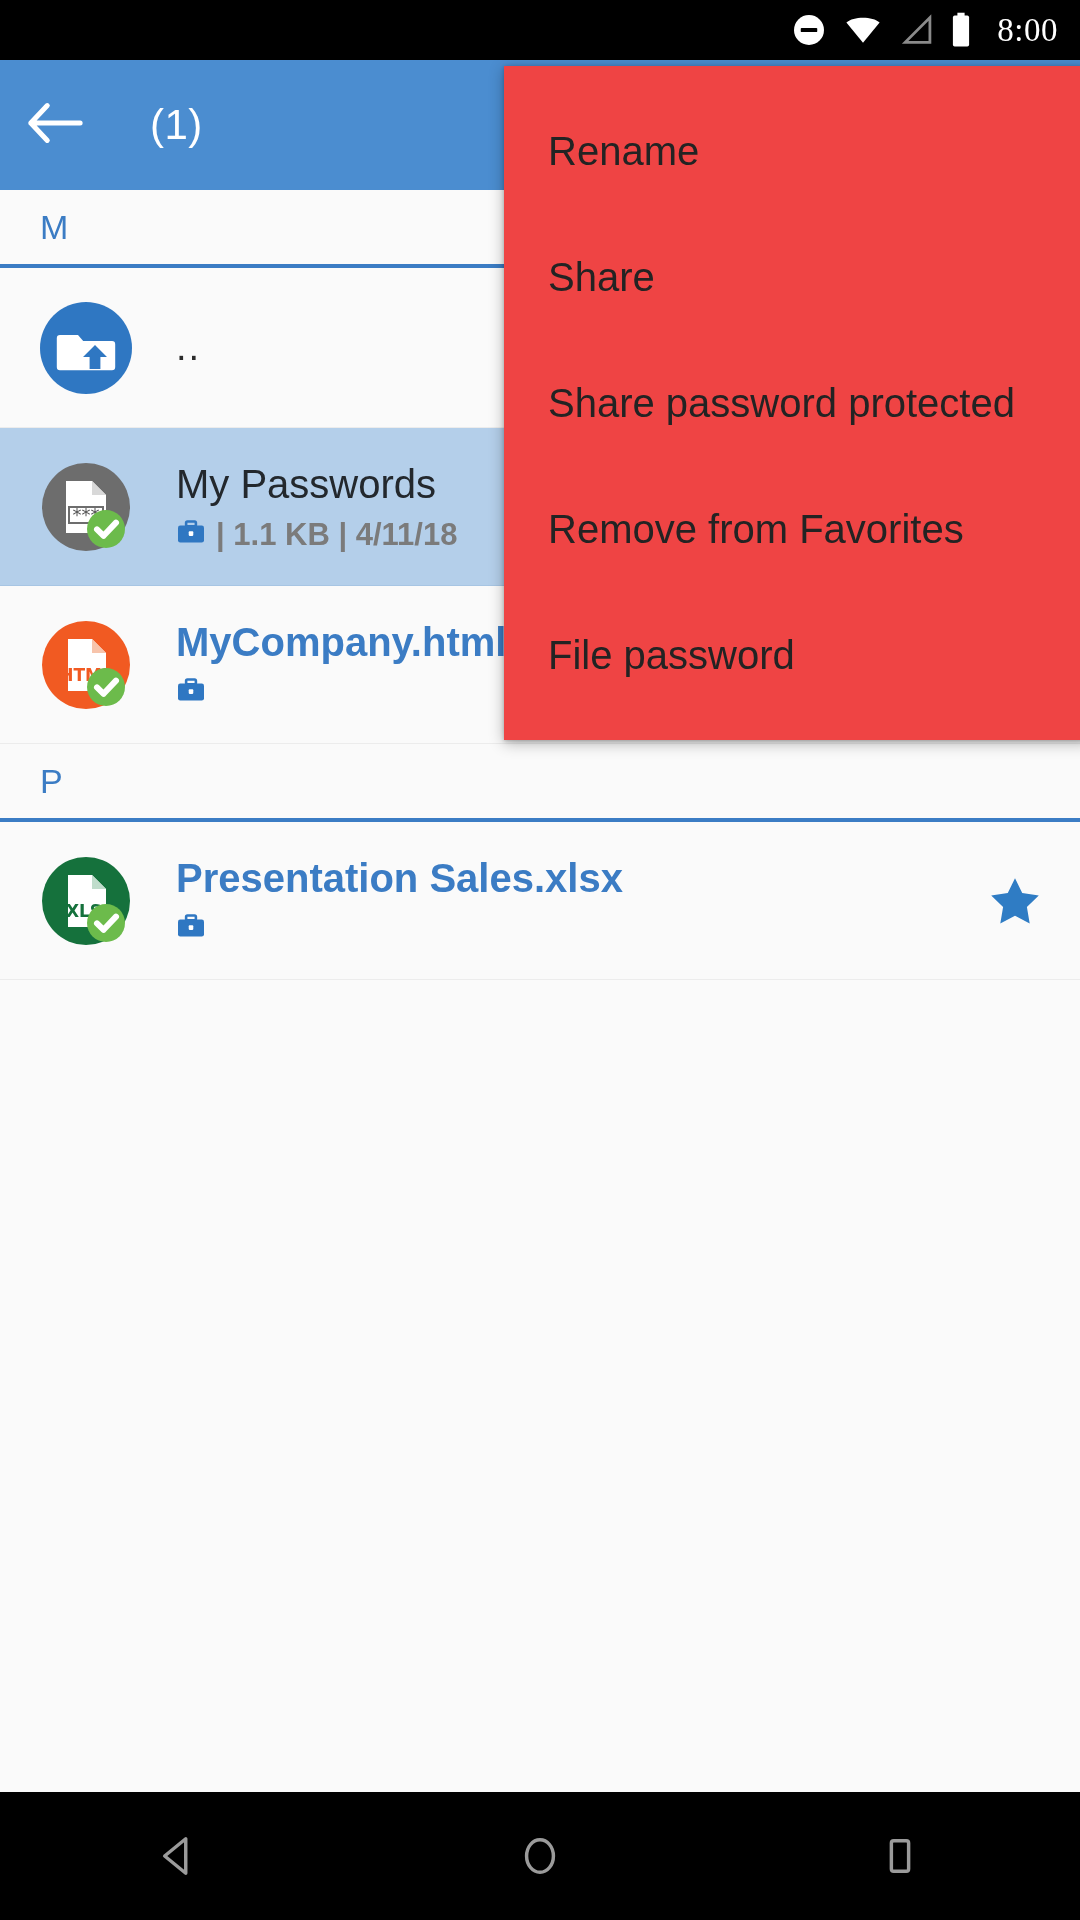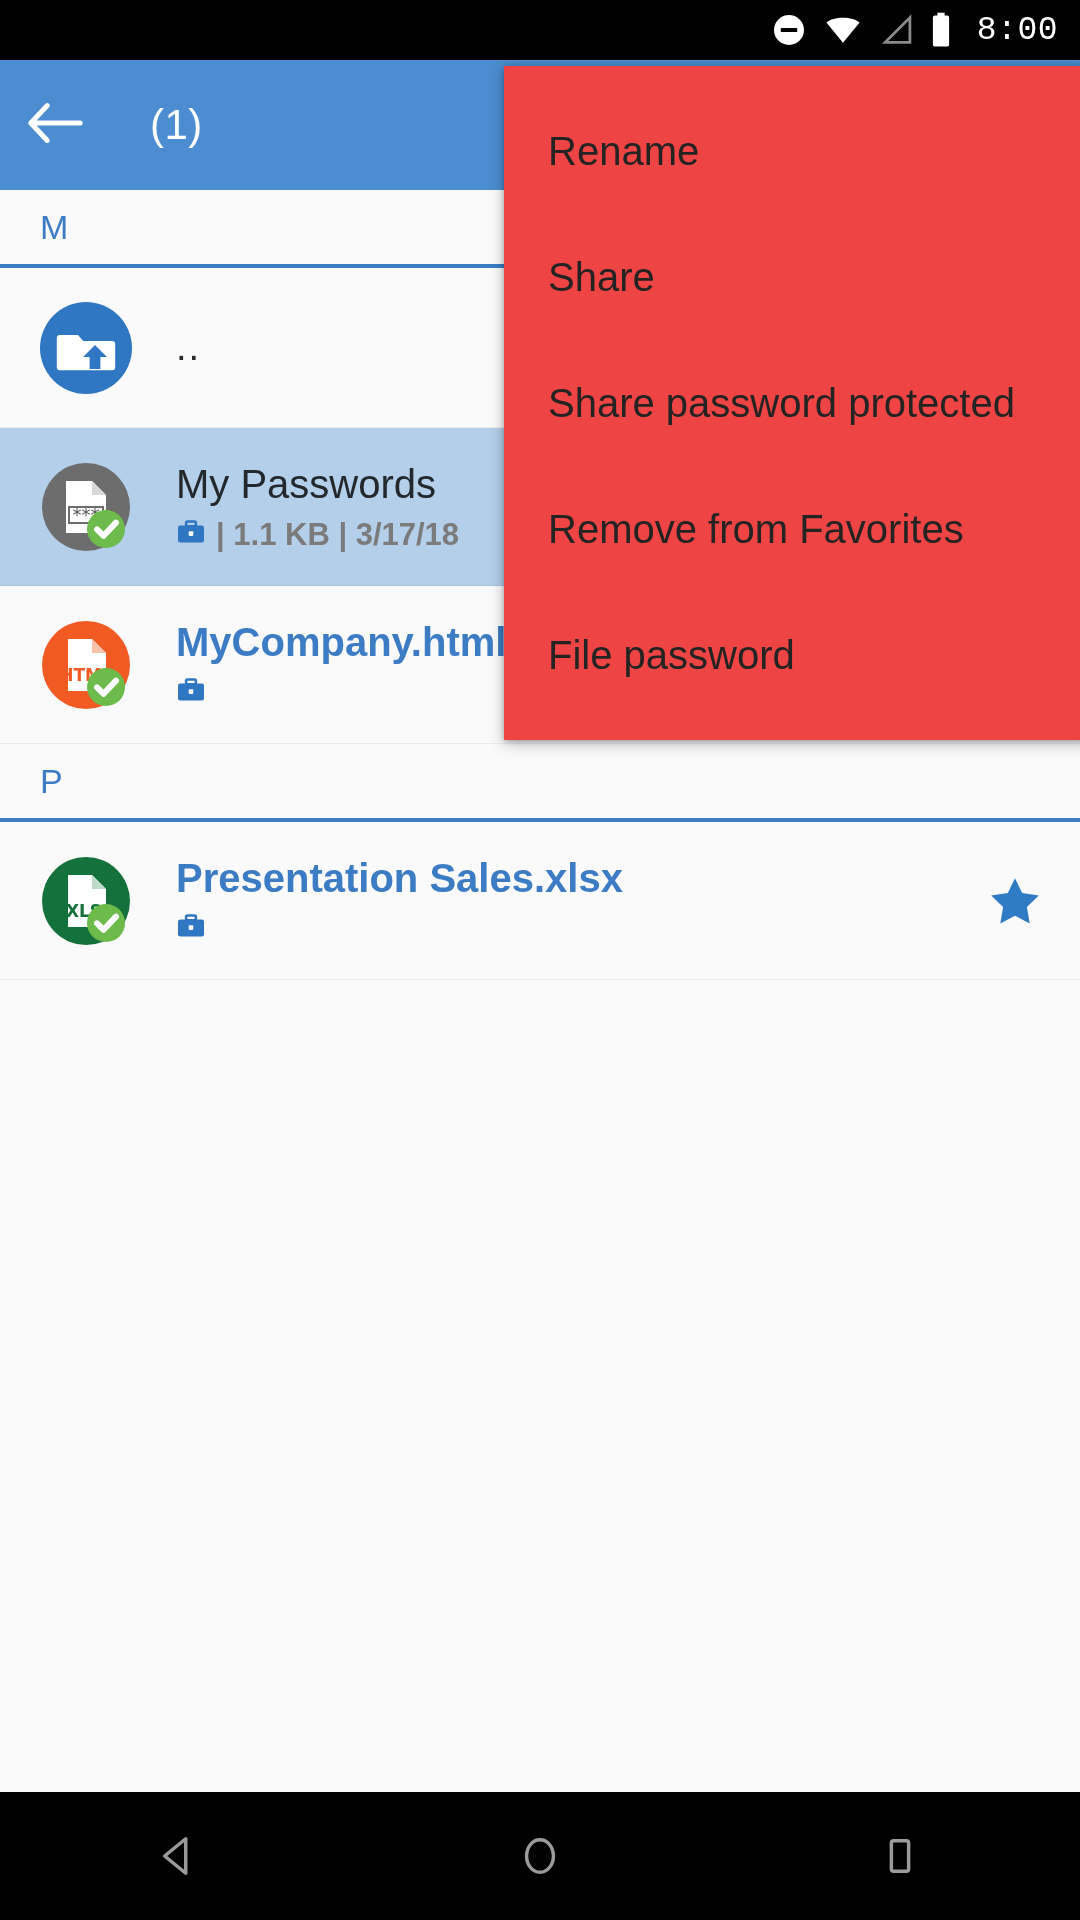--- a/index.html
+++ b/index.html
@@ -16,21 +16,21 @@
     position: absolute; top: 0; left: 0;
     width: 1080px; height: 60px;
     background: #000;
     display: flex; align-items: center; justify-content: flex-end;
     padding-right: 22px; gap: 17px;
   }
   .sb-icon { display: flex; align-items: center; justify-content: center; }
   .sb-time {
     color: #fff; font-size: 33px; font-weight: 400;
     letter-spacing: 0.5px; margin-left: 8px;
-    font-family: Liberation Mono, monospace;
+    font-family: Liberation Serif, serif;
   }
 
   
   .toolbar {
     position: absolute; top: 60px; left: 0;
     width: 1080px; height: 130px;
     background: #4b8dd0;
     display: flex; align-items: center;
   }
   .toolbar-back {
@@ -192,21 +192,21 @@
       <div class="row-text">
         <div class="row-name plain">My Passwords</div>
         <div class="row-sub">
           <span>
             <svg width="30" height="26" viewBox="0 0 18 16">
               <rect x="6" y="1.5" width="6" height="3" rx="0.8" fill="none" stroke="#2f77c2" stroke-width="1.6"></rect>
               <rect x="1" y="4" width="16" height="10.5" rx="1.4" fill="#2f77c2"></rect>
               <rect x="7.6" y="7.6" width="2.8" height="2.8" rx="0.5" fill="#ffffff"></rect>
             </svg>
           </span>
-          <span>| 1.1 KB | 3/17/18</span>
+          <span>| 1.1 KB | 4/11/18</span>
         </div>
       </div>
       <div class="row-star"></div>
     </div>
 
     <div class="row">
       <div class="row-icon">
         <svg width="96" height="96" viewBox="0 0 48 48">
           <circle cx="24" cy="24" r="22" fill="#f15a22"></circle>
           <path d="M15 11 h12 l7 7 v19 h-19 z" fill="#ffffff"></path>

